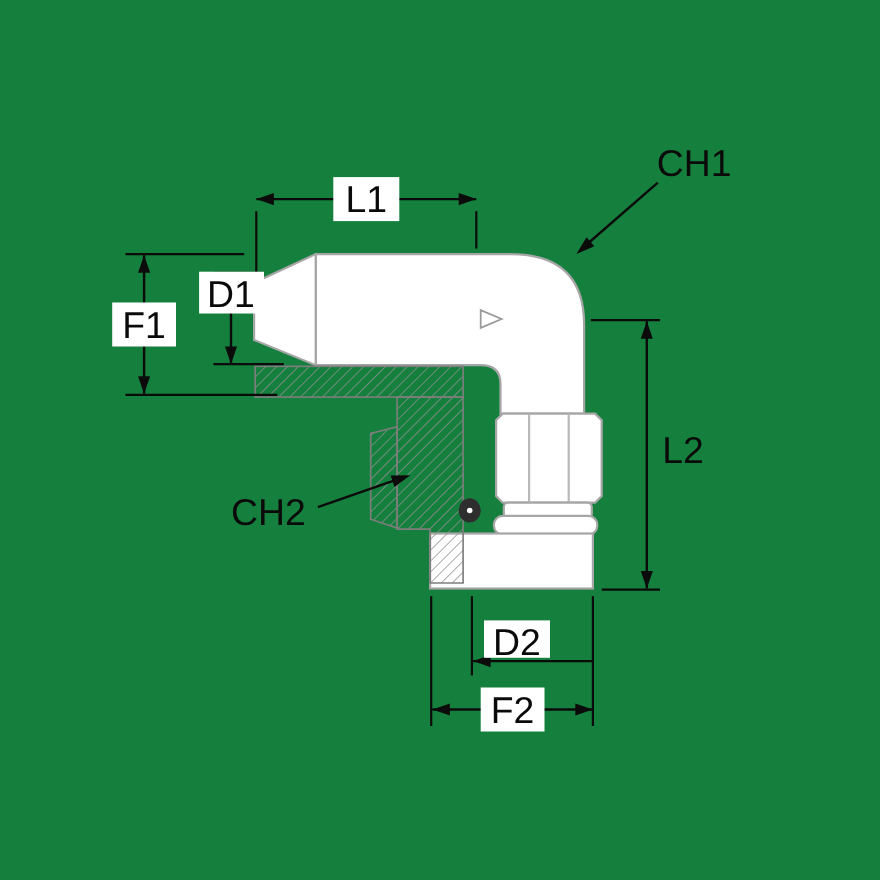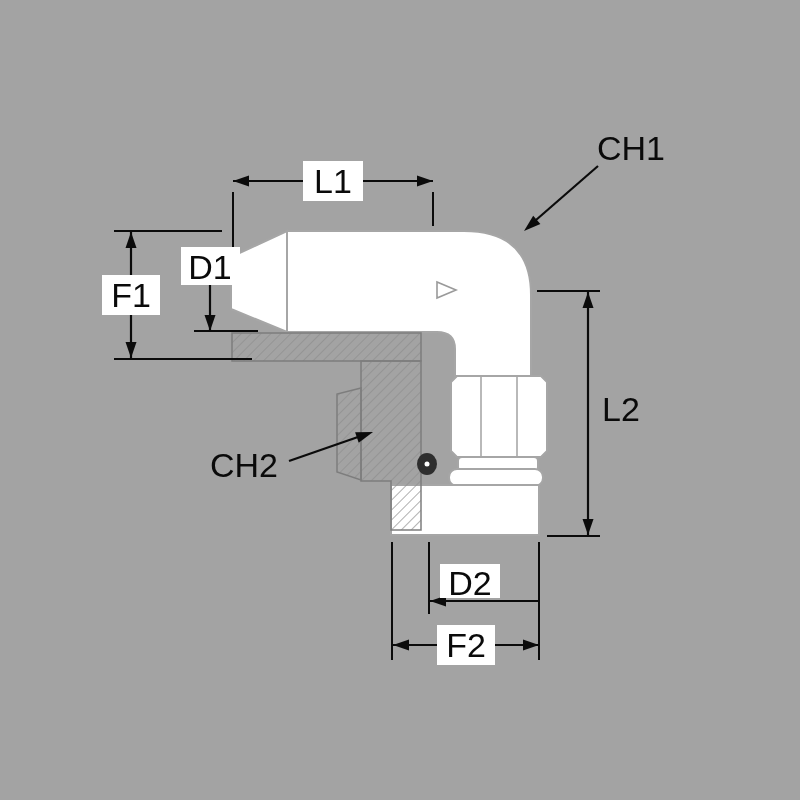--- a/index.html
+++ b/index.html
@@ -8,21 +8,21 @@
     background: #ffffff;
     width: 800px;
     height: 800px;
     overflow: hidden;
     font-family: "Liberation Sans", sans-serif;
   }
   .canvas {
     position: relative;
     width: 800px;
     height: 800px;
-    background: #a3a3a3;
+    background: #15803d;
   }
   svg { display: block; }
   .dim-label {
     font-family: "Liberation Sans", sans-serif;
     font-size: 34px;
     fill: #0a0a0a;
   }
   .body-shape { fill: #ffffff; stroke: #a6a6a6; stroke-width: 2; }
   .body-detail { stroke: #b9b9b9; stroke-width: 2; fill: none; }
   .hatch-shape { fill: url(#hatch); stroke: #7d7d7d; stroke-width: 1.5; }

